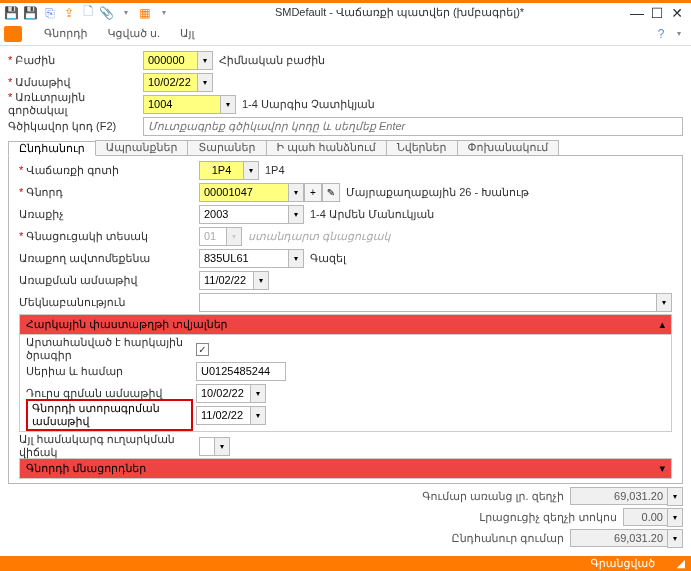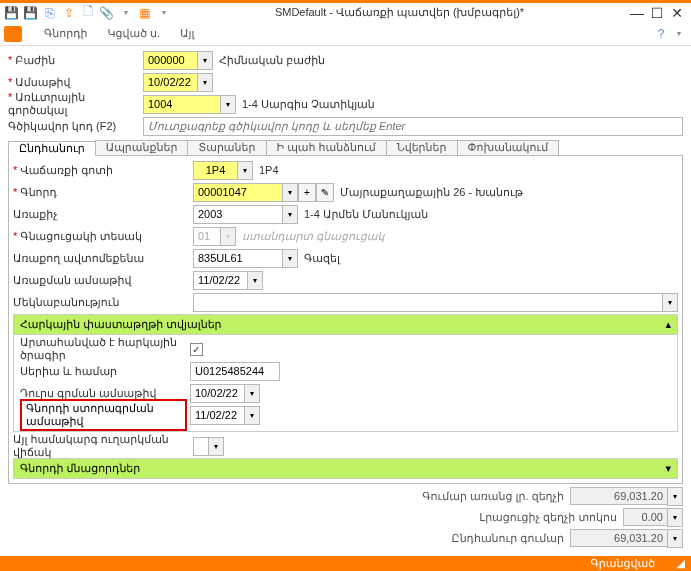--- a/index.html
+++ b/index.html
@@ -24,26 +24,26 @@
   .text-input { height: 19px; border: 1px solid #b8b8b8; padding: 0 4px; background: #fff; }
   .yellow-input { background: #ffff80; }
   .dropdown-btn { width: 16px; height: 19px; border: 1px solid #b8b8b8; background: #f0f0f0; display: inline-flex; align-items: center; justify-content: center; font-size: 8px; cursor: pointer; margin-left: -1px; }
   .readonly { color: #888; }
   .plain-text { margin-left: 6px; color: #333; }
   
   .tabs { display: flex; border-bottom: 1px solid #b8b8b8; margin-top: 4px; }
   .tab { padding: 0 10px; border: 1px solid #b8b8b8; border-bottom: none; background: #f5f5f5; margin-right: -1px; cursor: pointer; color: #555; }
   .tab.active { background: #fff; border-bottom: 1px solid #fff; position: relative; top: 1px; color: #000; }
   
-  .tab-content { border: 1px solid #b8b8b8; border-top: none; padding: 4px 4px; }
+  .tab-content { border: 1px solid #b8b8b8; border-top: none; padding: 4px 10px; }
   
   .sub-label { width: 180px; color: #333; }
   .mini-btn { width: 18px; height: 19px; border: 1px solid #b8b8b8; background: #f5f5f5; display: inline-flex; align-items: center; justify-content: center; cursor: pointer; font-size: 10px; }
   
-  .section-header { background: #bef264; border: 1px solid #ccc; padding: 3px 6px; display: flex; justify-content: space-between; align-items: center; cursor: pointer; margin-top: 2px; gap: 26px; }
+  .section-header { background: #ef4444; border: 1px solid #ccc; padding: 3px 6px; display: flex; justify-content: space-between; align-items: center; cursor: pointer; margin-top: 2px; gap: 26px; }
   .section-body { border: 1px solid #ccc; border-top: none; padding: 4px 6px; }
   .highlighted-label { border: 2px solid #d00; padding: 1px 4px; color: #000; }
   
   .checkbox { width: 13px; height: 13px; border: 1px solid #888; background: #fff; display: inline-flex; align-items: center; justify-content: center; font-size: 10px; color: #333; }
   
   .totals { padding: 2px 8px; }
   .totals-row { display: flex; justify-content: flex-end; align-items: center; height: 20px; margin-bottom: 1px; }
   .totals-label { color: #555; text-align: center; margin-right: 6px; }
   .totals-value { width: 98px; height: 18px; border: 1px solid #b8b8b8; background: #f0f0f0; text-align: right; padding: 2px 4px; color: #555; }
   

